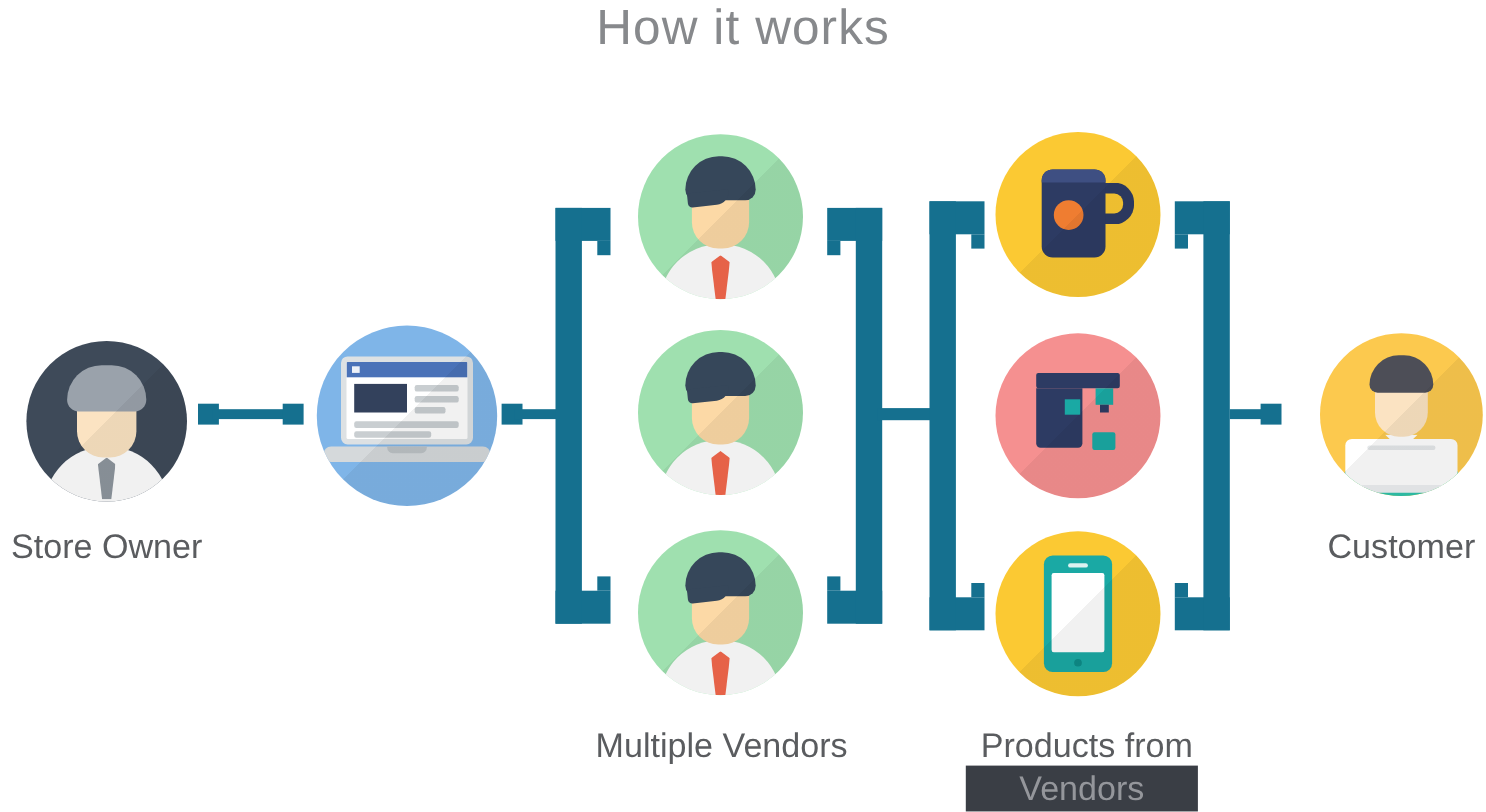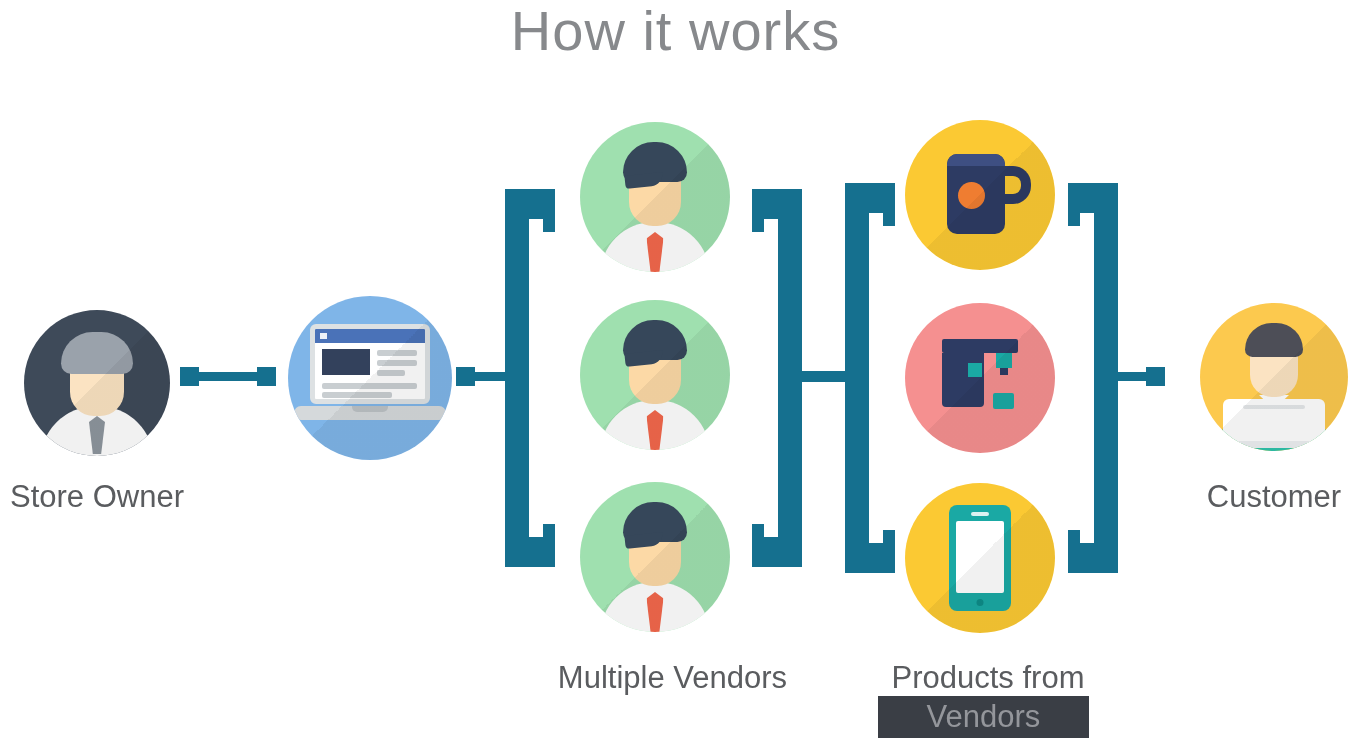--- a/index.html
+++ b/index.html
@@ -24,21 +24,21 @@
     --dark-box:#3a3e45;
     --dark-box-text:#94969b;
   }
   html,body{margin:0;padding:0;background:#fff;}
   .canvas{
     position:relative;width:1351px;height:738px;background:#fff;overflow:hidden;
     font-family:"Liberation Sans", sans-serif;
   }
   .title{
     position:absolute;top:0;left:0;right:0;margin:0;text-align:center;
-    font-size:56px;font-weight:400;letter-spacing:1px;color:var(--title-text);line-height:1.1;
+    font-size:45px;font-weight:400;letter-spacing:1px;color:var(--title-text);line-height:1.1;
   }
   
   .circle{position:absolute;border-radius:50%;overflow:hidden;}
   .ls{position:absolute;inset:0;border-radius:50%;z-index:6;pointer-events:none;
       background:linear-gradient(135deg, rgba(0,0,0,0) 50%, rgba(0,0,0,0.055) 50%);}
   .store-circle{left:24px;top:310px;width:146px;height:146px;background:var(--store-owner-bg);}
   .marketplace-circle{left:288px;top:296px;width:164px;height:164px;background:var(--marketplace-bg);}
   .vendor-circle{left:580px;width:150px;height:150px;background:var(--vendor-bg);}
   .vendor-1{top:122px}.vendor-2{top:300px}.vendor-3{top:482px}
   .product-circle{left:905px;width:150px;height:150px;}
@@ -129,21 +129,21 @@
   .bk-right::before{content:'';position:absolute;left:0;top:0;width:12px;height:13px;background:var(--teal);}
   .bk-right::after{content:'';position:absolute;left:0;bottom:0;width:12px;height:13px;background:var(--teal);}
   .bk-v-left{left:505px;top:189px;height:378px;}
   .bk-v-right{left:752px;top:189px;height:378px;}
   .bk-p-left{left:845px;top:183px;height:390px;}
   .bk-p-right{left:1068px;top:183px;height:390px;}
   
   .label{position:absolute;font-size:31px;color:var(--text);text-align:center;white-space:nowrap;}
   .store-label{left:-15px;top:479px;width:224px;}
   .marketplace-label{left:253px;top:479px;width:220px;}
-  .vendors-label{left:525px;top:660px;width:262px;text-align:right;}
+  .vendors-label{left:525px;top:660px;width:262px;}
   .products-label-1{left:872px;top:660px;width:232px;}
   .products-label-2{left:878px;top:696px;width:211px;height:42px;line-height:42px;
        background:var(--dark-box);color:var(--dark-box-text);}
   .customer-label{left:1192px;top:479px;width:164px;}
 </style>
 </head>
 <body>
 
 <div class="canvas">
 

